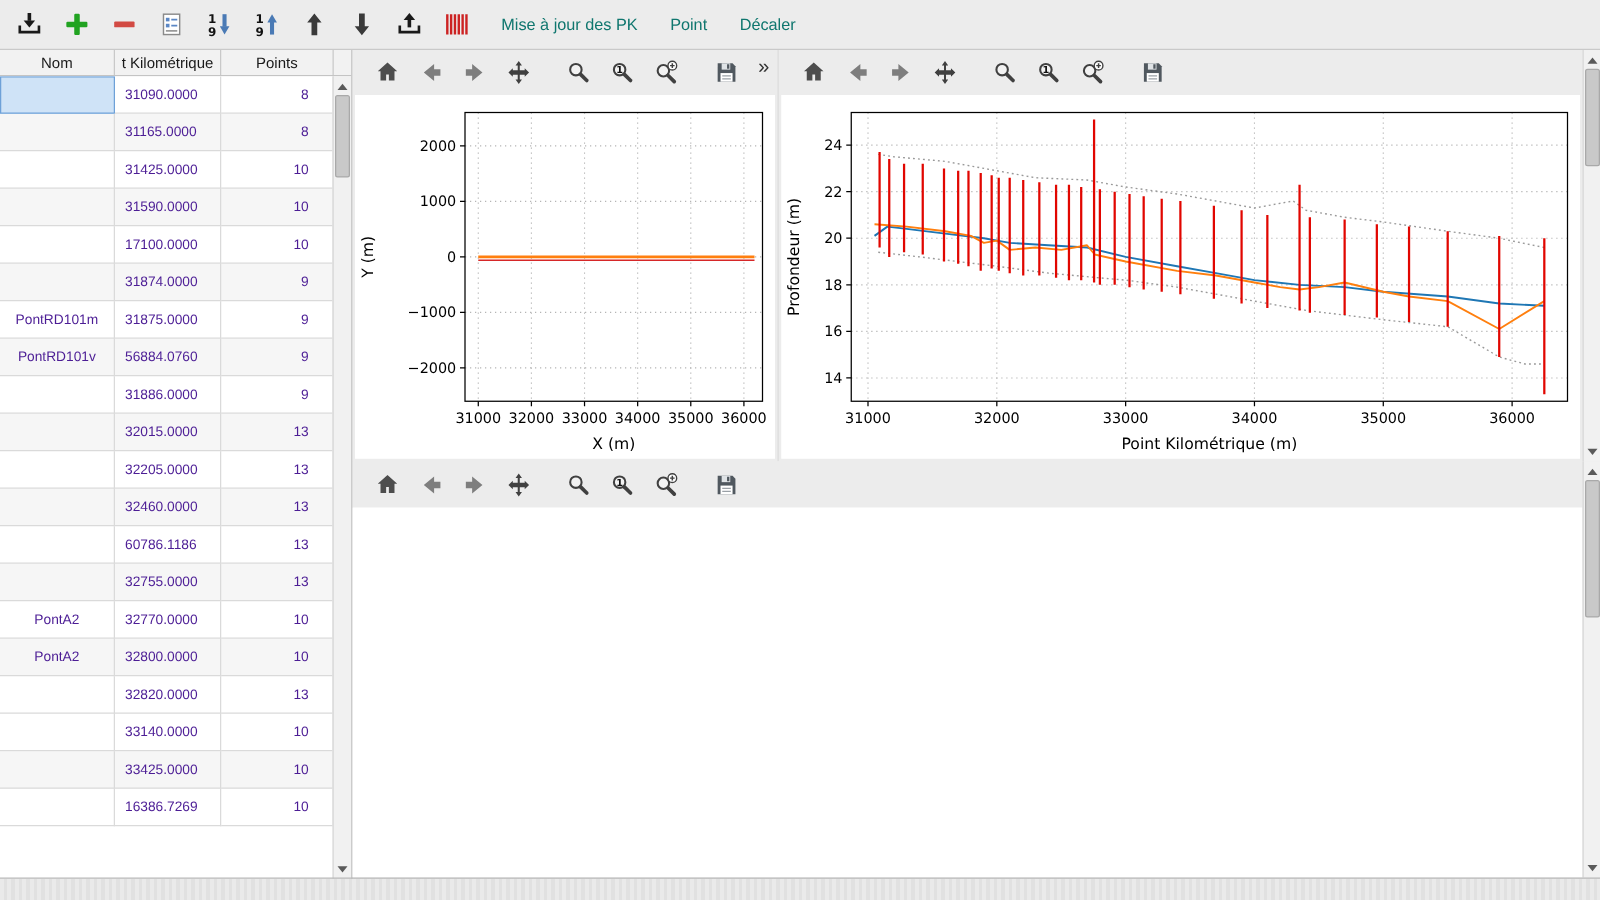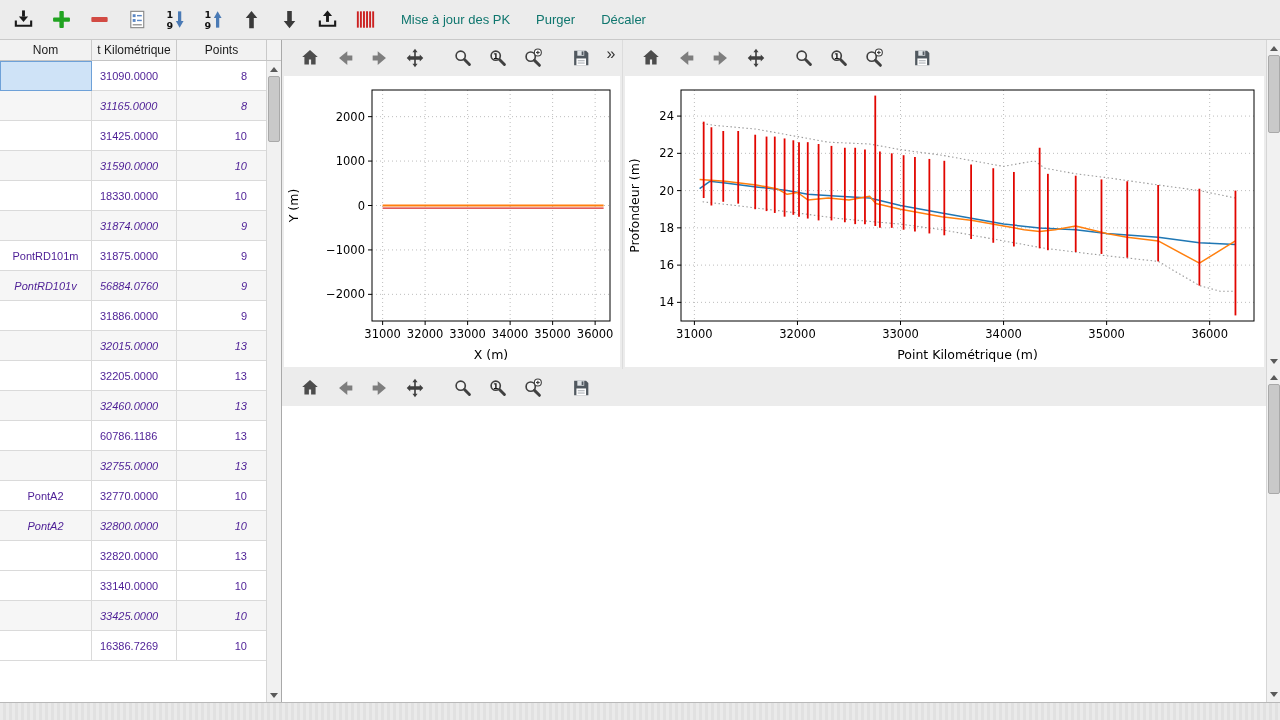--- a/index.html
+++ b/index.html
@@ -20,21 +20,21 @@
   #left-panel { position:absolute; left:0; top:40px; width:282px; height:663px;
     background:#fff; border-right:1px solid #a9a9a9; }
   .thead { display:flex; height:21px; background:#f2f2f2; border-bottom:1px solid #c4c4c4;
     font-size:12px; color:#1a1a1a; }
   .th { display:flex; align-items:center; justify-content:center;
     border-right:1px solid #c9c9c9; overflow:hidden; white-space:nowrap; }
   .th-nom { width:92px; } .th-pk { width:85px; } .th-points { width:90px; }
   #table-body { position:absolute; left:0; top:21px; width:267px; bottom:0;
     overflow:hidden; font-size:11px; color:#4c1d95; }
   .trow { display:flex; height:30px; background:#ffffff; }
-  .trow.alt { background:#f6f6f6;font-style:italic; }
+  .trow.alt { background:#f6f6f6; }
   .td { display:flex; align-items:center; border-right:1px solid #dadada;
     border-bottom:1px solid #dadada; overflow:hidden; white-space:nowrap; }
   .td-nom { width:92px; justify-content:center;text-align:center; }
   .td-pk { width:85px; padding-left:8px; }
   .td-points { width:90px; justify-content:flex-end; padding-right:19px; }
   .td.selected { background:#cfe3f7; border:1px solid #6ea1d8; }
 
   
   .vscroll { position:absolute; width:15px; background:#f1f1f1; border-left:1px solid #d6d6d6; }
   #table-scroll { right:0; top:21px; bottom:0; }
@@ -149,21 +149,21 @@
         <line x1="4" y1="3.5" x2="4" y2="20.5"></line>
         <line x1="7.2" y1="3.5" x2="7.2" y2="20.5"></line>
         <line x1="10.4" y1="3.5" x2="10.4" y2="20.5"></line>
         <line x1="13.6" y1="3.5" x2="13.6" y2="20.5"></line>
         <line x1="16.8" y1="3.5" x2="16.8" y2="20.5"></line>
         <line x1="20" y1="3.5" x2="20" y2="20.5"></line>
       </g>
     </svg>
   </button>
   <button class="ttext first-text">Mise à jour des PK</button>
-  <button class="ttext">Purger</button>
+  <button class="ttext">Point</button>
   <button class="ttext">Décaler</button>
 </div>
 
 <div id="left-panel">
   <div class="thead">
     <div class="th th-nom">Nom</div>
     <div class="th th-pk">t Kilométrique</div>
     <div class="th th-points">Points</div>
   </div>
   <div id="table-body">
@@ -182,21 +182,21 @@
         <div class="td td-pk">31425.0000</div>
         <div class="td td-points">10</div>
       </div>
       <div class="trow alt">
         <div class="td td-nom"></div>
         <div class="td td-pk">31590.0000</div>
         <div class="td td-points">10</div>
       </div>
       <div class="trow">
         <div class="td td-nom"></div>
-        <div class="td td-pk">18330.0000</div>
+        <div class="td td-pk">17100.0000</div>
         <div class="td td-points">10</div>
       </div>
       <div class="trow alt">
         <div class="td td-nom"></div>
         <div class="td td-pk">31874.0000</div>
         <div class="td td-points">9</div>
       </div>
       <div class="trow">
         <div class="td td-nom">PontRD101m</div>
         <div class="td td-pk">31875.0000</div>

